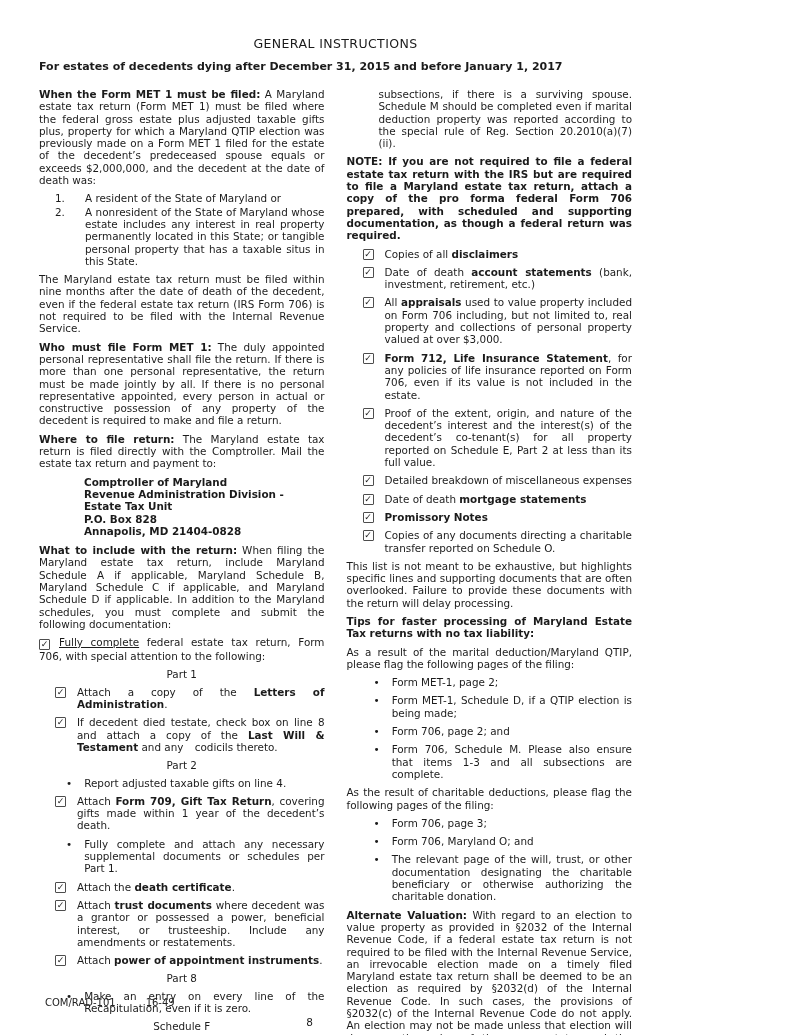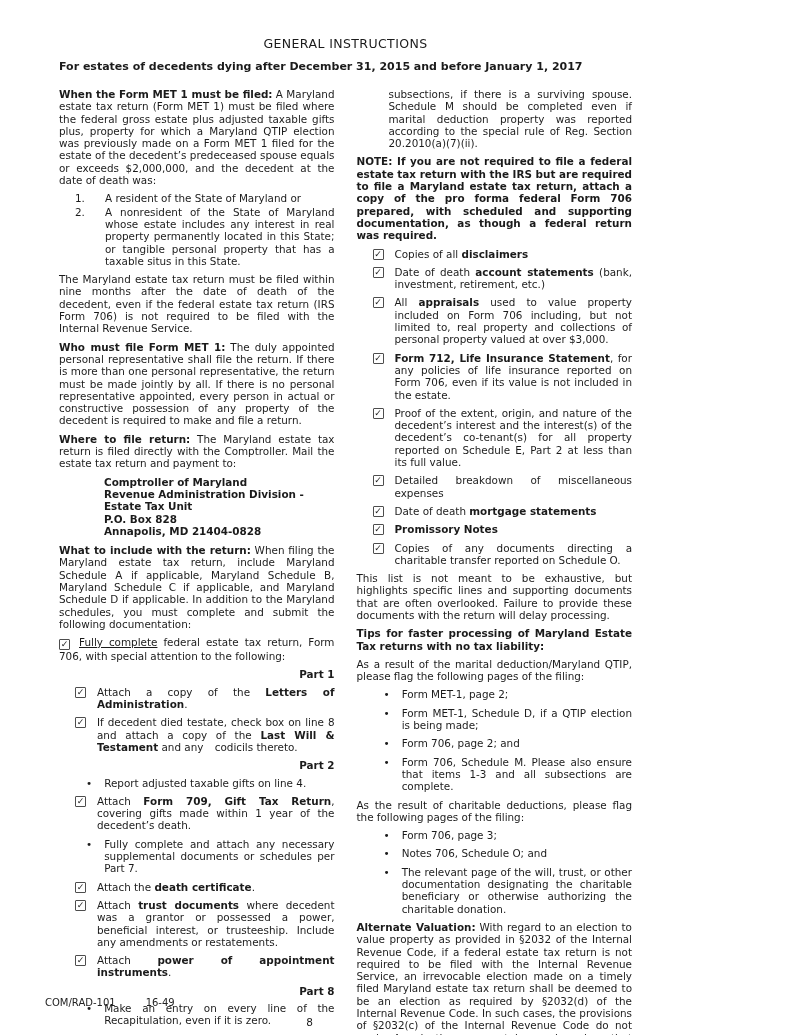--- a/index.html
+++ b/index.html
@@ -1,24 +1,24 @@
 <!DOCTYPE html>
 <html><head>
 <meta charset="utf-8">
 <style>
   html,body{margin:0;padding:0;background:#fff;}
   body{width:800px;height:1035px;font-family:"DejaVu Sans","Liberation Sans",sans-serif;color:#1b1b1b;}
-  .page{position:relative;width:664px;height:1035px;box-sizing:border-box;padding:36px 32px 0 59px;overflow:hidden;background:#fff;}
+  .page{position:relative;width:664px;height:1035px;box-sizing:border-box;padding:36px 32px 0 39px;overflow:hidden;background:#fff;}
   .title{text-align:center;font-size:12.5px;letter-spacing:.4px;font-weight:400;margin:0 0 9px 0;}
   .subtitle{text-align:left;font-size:11px;font-weight:bold;margin:0 0 15px 0;}
   .columns{display:flex;gap:22px;font-size:10.4px;line-height:12.3px;}
   .col{flex:1;min-width:0;text-align:justify;}
   .para{margin:0 0 6px 0;}
   .para.cont{padding-left:32px;text-indent:0;}
-  .heading{font-weight:bold;margin:1px 0 5px 0;text-align:right;}
+  .heading{font-weight:normal;margin:1px 0 5px 0;text-align:center;}
   .address{font-weight:bold;margin:0 0 7px 45px;text-align:left;}
   .num-item{display:flex;margin:0 0 1px 16px;}
   .num-item .num{flex:none;width:30px;}
   .item-body{flex:1;min-width:0;}
   .chk-item{display:flex;margin:0 0 6px 16px;gap:11px;}
   .bullet-item{display:flex;margin:0 0 6px 27px;gap:12px;}
   .bullet-item .dot{flex:none;}
   .cb{display:inline-flex;align-items:center;justify-content:center;box-sizing:border-box;width:11px;height:11px;border:1.3px solid #4d4d4d;border-radius:1px;background:#fff;color:#222;font-size:9px;line-height:1;flex:none;margin-top:1px;}
   .chk-flow .cb{vertical-align:-1px;margin-right:9px;}
   u{text-underline-offset:1px;}
@@ -70,21 +70,21 @@
         <div class="bullet-item">
           <span class="dot">•</span>
           <span class="item-body"><span>Report adjusted taxable gifts on line 4.</span></span>
         </div>
         <div class="chk-item">
           <span class="cb">✓</span>
           <span class="item-body"><span>Attach </span><span style="font-weight: bold;">Form 709, Gift Tax Return</span><span>, covering gifts made within 1 year of the decedent’s death.</span></span>
         </div>
         <div class="bullet-item">
           <span class="dot">•</span>
-          <span class="item-body"><span>Fully complete and attach any necessary supplemental documents or schedules per Part 7.</span></span>
+          <span class="item-body"><span>Fully complete and attach any necessary supplemental documents or schedules per Part 1.</span></span>
         </div>
         <div class="chk-item">
           <span class="cb">✓</span>
           <span class="item-body"><span>Attach the </span><span style="font-weight: bold;">death certificate</span><span>.</span></span>
         </div>
         <div class="chk-item">
           <span class="cb">✓</span>
           <span class="item-body"><span>Attach </span><span style="font-weight: bold;">trust documents</span><span> where decedent was a grantor or possessed a power, beneficial interest, or trusteeship. Include any amendments or restatements.</span></span>
         </div>
         <div class="chk-item">
@@ -165,21 +165,21 @@
           <span class="dot">•</span>
           <span class="item-body"><span>Form 706, Schedule M.  Please also ensure that items 1-3 and all subsections are complete.</span></span>
         </div>
         <p class="para"><span>As the result of charitable deductions, please flag the following pages of the filing:</span></p>
         <div class="bullet-item">
           <span class="dot">•</span>
           <span class="item-body"><span>Form 706, page 3;</span></span>
         </div>
         <div class="bullet-item">
           <span class="dot">•</span>
-          <span class="item-body"><span>Notes 706, Schedule O; and</span></span>
+          <span class="item-body"><span>Form 706, Maryland O; and</span></span>
         </div>
         <div class="bullet-item">
           <span class="dot">•</span>
           <span class="item-body"><span>The relevant page of the will, trust, or other documentation designating the charitable beneficiary or otherwise authorizing the charitable donation.</span></span>
         </div>
         <p class="para"><span style="font-weight: bold;">Alternate Valuation:</span><span> With regard to an election to value property as provided in §2032 of the Internal Revenue Code, if a federal estate tax return is not required to be filed with the Internal Revenue Service, an irrevocable election made on a timely filed Maryland estate tax return shall be deemed to be an election as required by §2032(d) of the Internal Revenue Code. In such cases, the provisions of §2032(c) of the Internal Revenue Code do not apply. An election may not be made unless that election will decrease the value of the gross estate, and the Maryland estate tax due with regard to the transfer of a decedent’s Maryland estate. Report an election for alternate valuation of property by entering a check mark in the appropriate box on the front page of the Maryland estate tax return, and by reporting the same on the pro forma Form 706 filed with the MET 1. You must attach all of the required statements and</span></p>
       </div>
   </div>
 
   <div class="footer">

